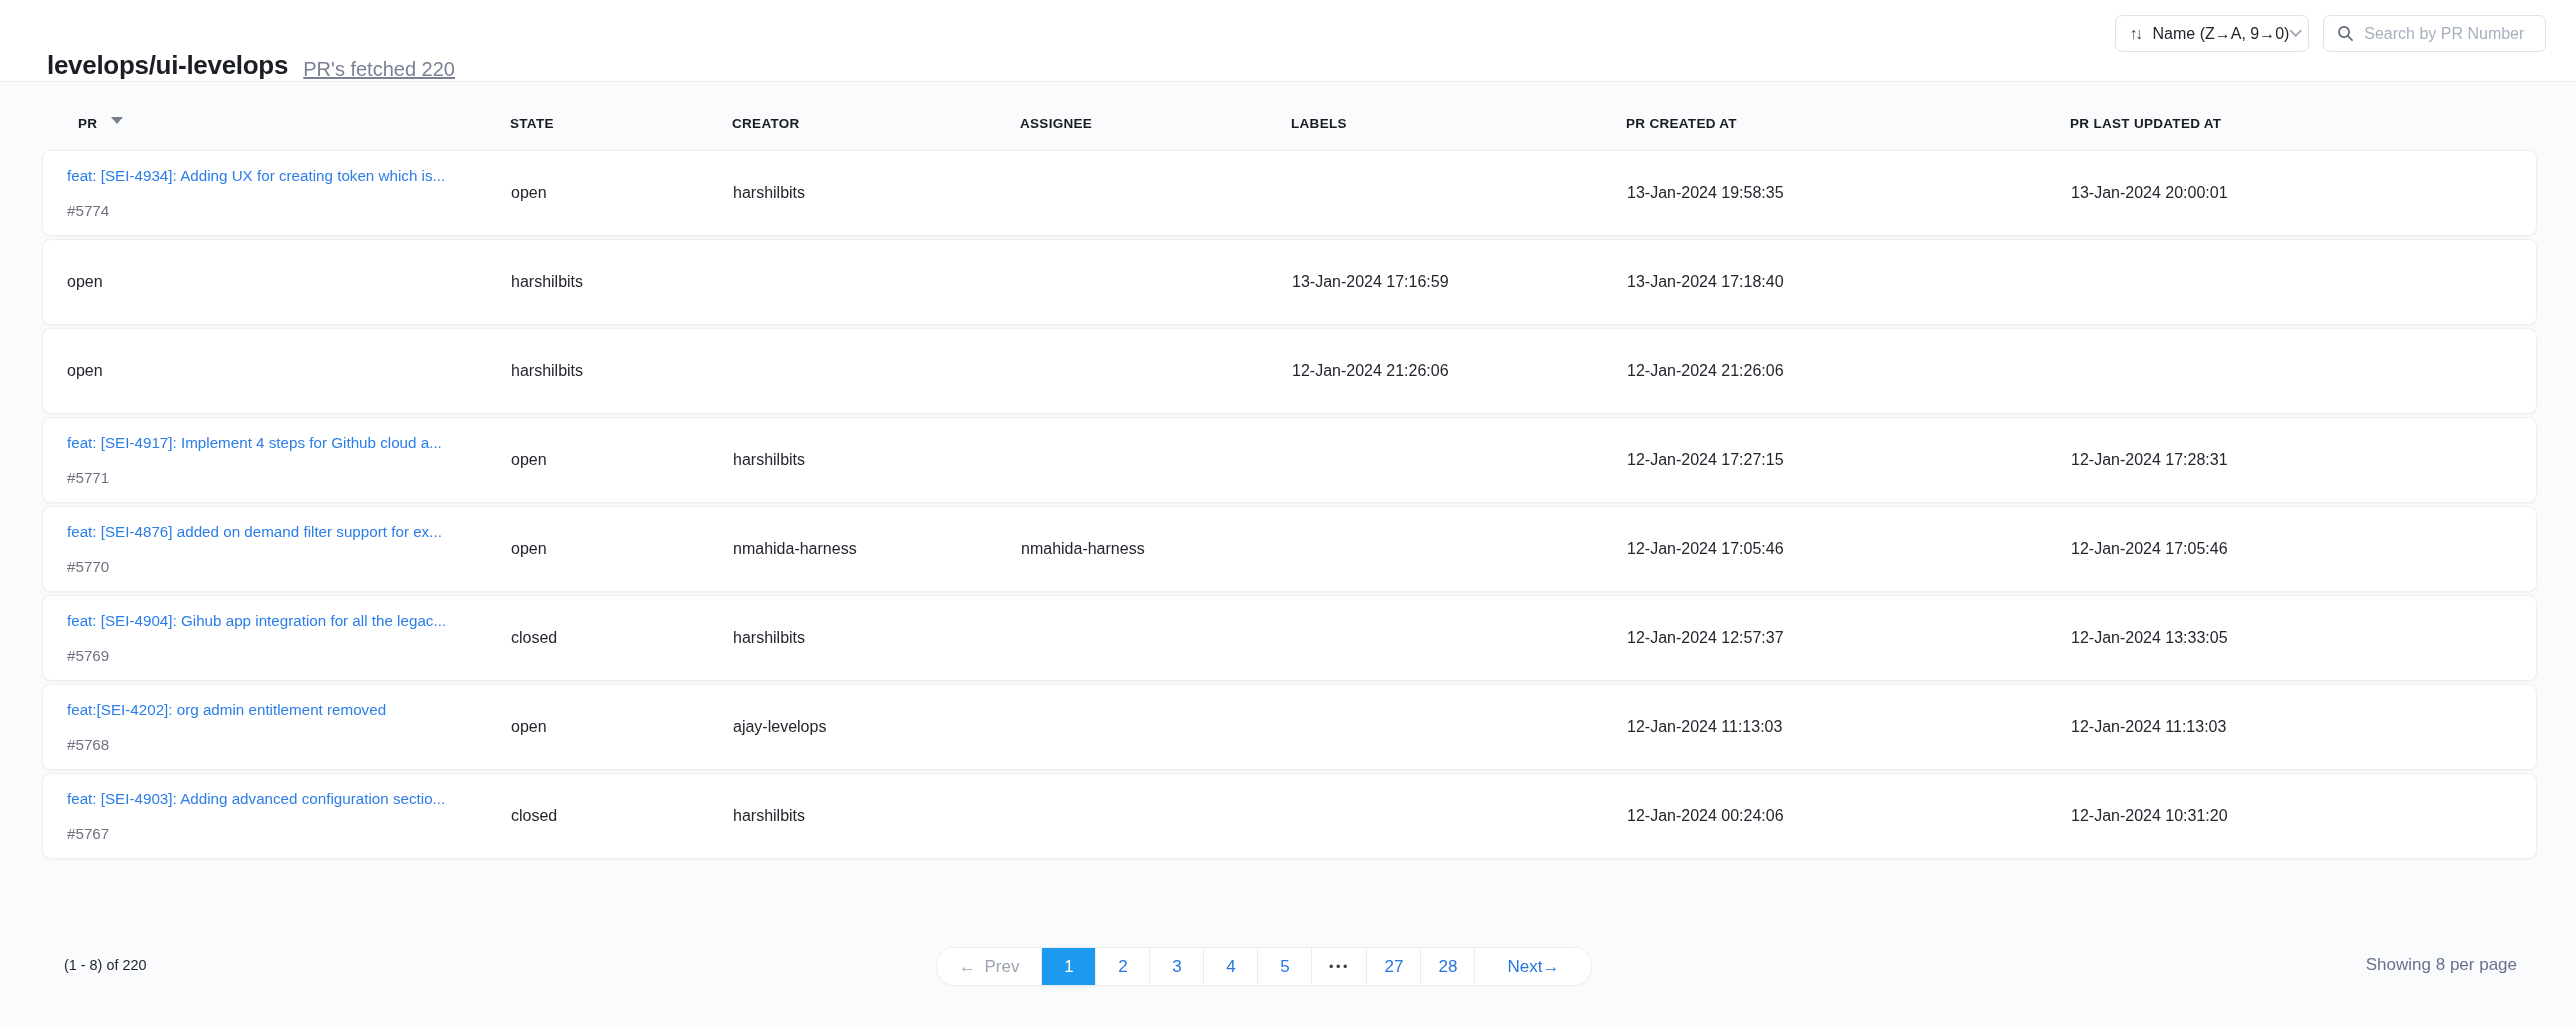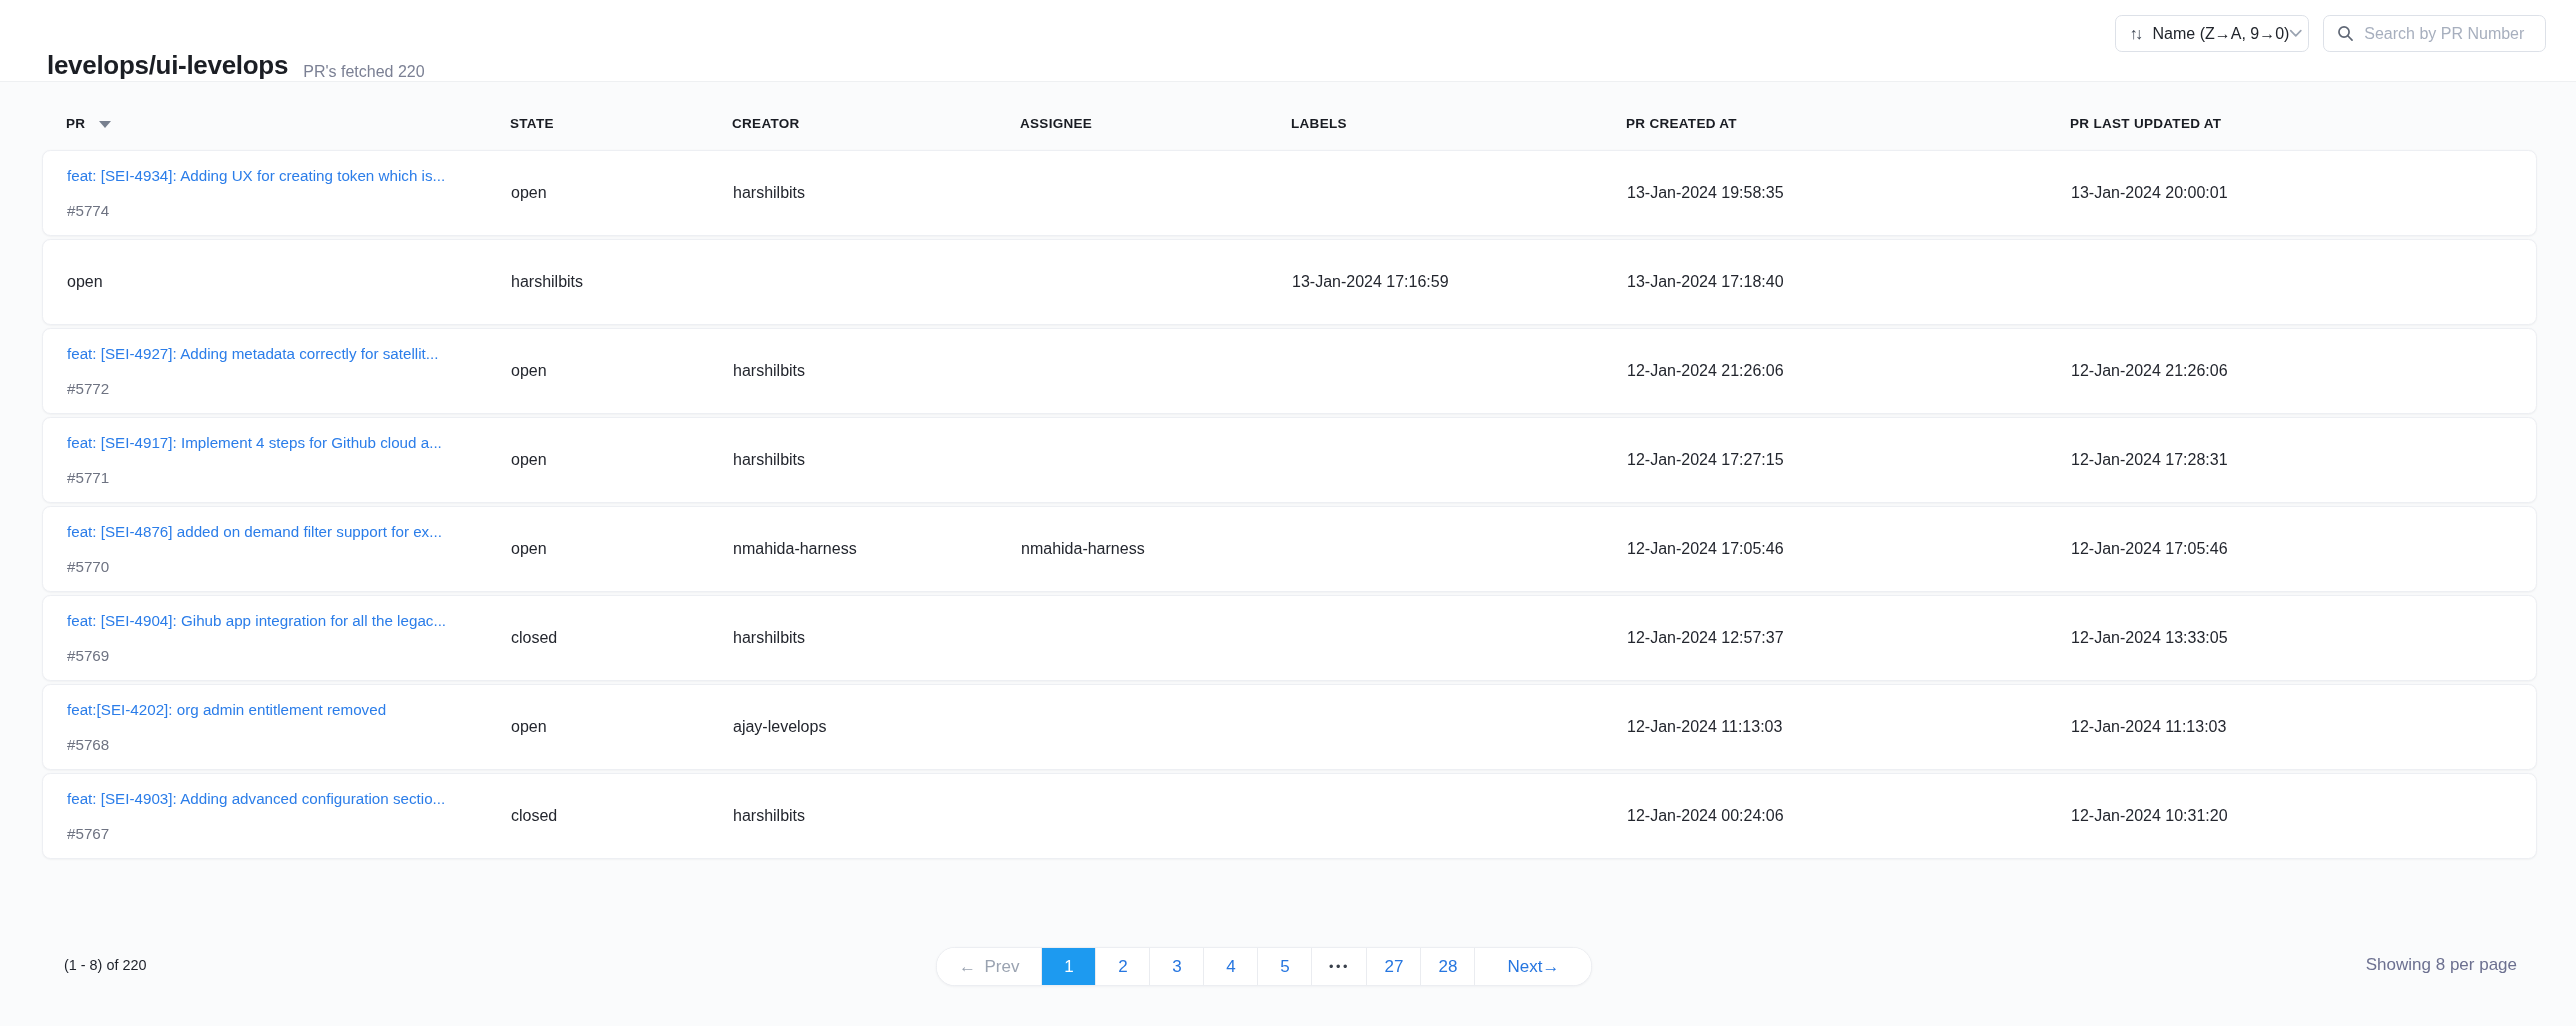--- a/index.html
+++ b/index.html
@@ -8,21 +8,21 @@
     background:#fafbfc;
     font-family:"Liberation Sans", sans-serif;
     -webkit-font-smoothing:antialiased;
   }
   
   .topbar{
     position:absolute;top:0;left:0;right:0;height:81px;background:#ffffff;
     border-bottom:0.8px solid #eef0f2;display:flex;align-items:flex-end;
   }
   .page-title{margin:0 0 0 47px;font-size:26px;font-weight:700;color:#1b1e24;letter-spacing:-0.3px;}
-  .subtitle{margin-left:15.2px;margin-top:5.1px;font-size:16px;color:#7b8094;}
+  .subtitle{margin-left:15.2px;margin-top:5.1px;font-size:20px;color:#7b8094;text-decoration:underline;}
   .controls{position:absolute;right:30.5px;top:15.2px;display:flex;gap:13.5px;}
   .ctl{
     height:37px;background:#fff;border:0.8px solid #dde1e8;border-radius:6.8px;
     display:flex;align-items:center;box-sizing:border-box;
   }
   .sortbox{width:194px;padding:0 13.5px;cursor:pointer;}
   .sort-ic{font-size:16px;color:#434b58;letter-spacing:-2.5px;margin-right:12px;white-space:nowrap;}
   .sort-label{font-size:16px;color:#20242b;white-space:nowrap;}
   .sort-chevron{margin-left:auto;display:flex;}
   .searchbox{width:223px;padding:0 12px;}
@@ -36,21 +36,21 @@
   .table-area{position:absolute;top:82px;left:0;right:0;bottom:0;}
   .grid-cols{
     display:grid;
     grid-template-columns:444px 222px 288px 271px 335px 444px 1fr;
     align-items:center;
   }
   .thead{
     margin:0 39px 0 42px;padding:34px 0 18.6px 24px;
   }
   .th{font-size:13.5px;font-weight:700;color:#191c23;letter-spacing:0.3px;}
-  .th-pr{display:flex;align-items:center;}
+  .th-pr{display:flex;align-items:flex-start;margin-left:12px;}
   .caret{
     width:0;height:0;margin-left:13.5px;position:relative;top:0.8px;
     border-left:6px solid transparent;border-right:6px solid transparent;
     border-top:7.6px solid #77808f;
   }
   .cards{margin:0 39px 0 42px;display:flex;flex-direction:column;gap:3px;}
   .card{
     background:#ffffff;border:0.8px solid #edeff3;border-radius:8.5px;height:86px;
     padding-left:24px;box-sizing:border-box;
     box-shadow:0 0.8px 1.7px rgba(20,24,34,0.04);
@@ -142,24 +142,20 @@
     <div class="card grid-cols">
       <div class="cell">open</div>
       <div class="cell">harshilbits</div>
       <div class="cell"></div>
       <div class="cell"></div>
       <div class="cell">13-Jan-2024 17:16:59</div>
       <div class="cell">13-Jan-2024 17:18:40</div>
     </div>
 
     <div class="card grid-cols">
-      <div class="cell pr-cell">
-        <a class="pr-title">feat: [SEI-4927]: Adding metadata correctly for satellit...</a>
-        <div class="pr-num">#5772</div>
-      </div>
       <div class="cell">open</div>
       <div class="cell">harshilbits</div>
       <div class="cell"></div>
       <div class="cell"></div>
       <div class="cell">12-Jan-2024 21:26:06</div>
       <div class="cell">12-Jan-2024 21:26:06</div>
     </div>
 
     <div class="card grid-cols">
       <div class="cell pr-cell">

